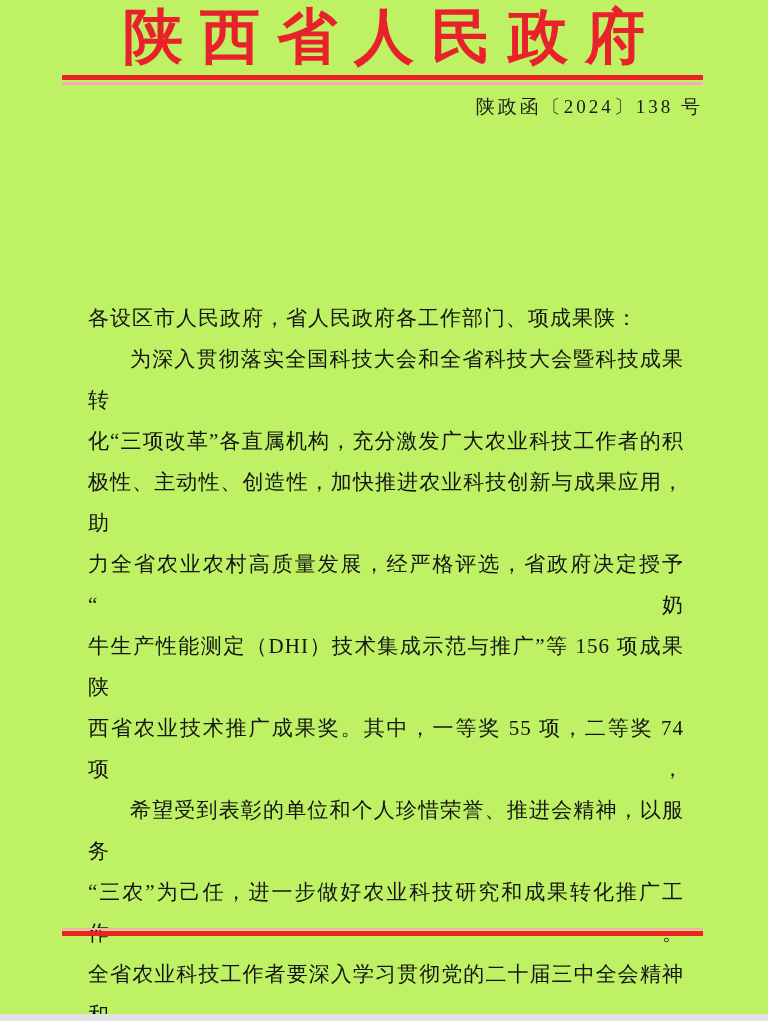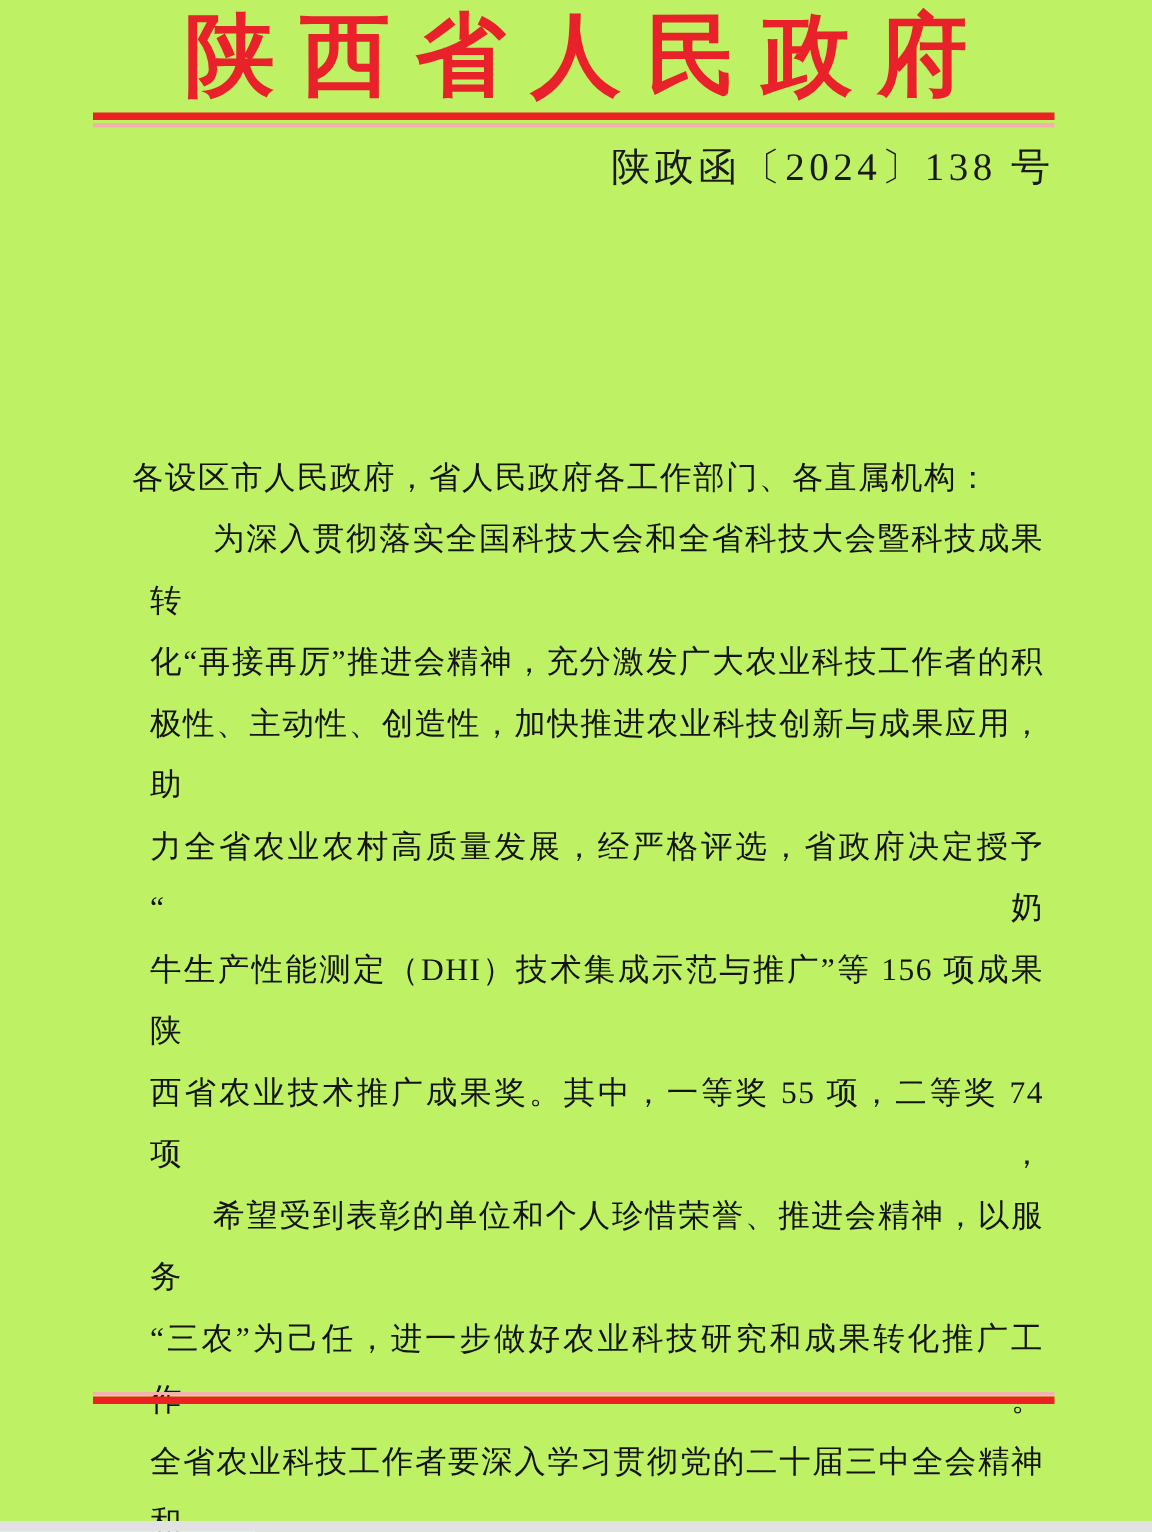--- a/index.html
+++ b/index.html
@@ -39,21 +39,21 @@
   .rule-top .thin  { height: 3px; background: #f5afb1; }
   .rule-bottom { top: 928px; }
   .rule-bottom .thin  { height: 2px; background: #f5afb1; }
   .rule-bottom .gap   { height: 1px; background: transparent; }
   .rule-bottom .thick { height: 5px; background: #ed2024; }
   
   .doc-number {
     position: absolute;
     top: 94px;
     right: 65px;
-    font-size: 26px;
+    font-size: 19px;
     letter-spacing: 3px;
     color: #1a1a1a;
     white-space: nowrap;
   }
   
   .doc-title {
     position: absolute;
     top: 186px;
     left: 0;
     width: 768px;
@@ -76,21 +76,20 @@
     color: #141414;
   }
   .line {
     width: 100%;
     white-space: nowrap;
   }
   .line.fill {
     white-space: normal;
     text-align: justify;
     text-align-last: justify;
-    margin-left: 12px;
   }
   .line.indent { text-indent: 2em; }
   
   .page-bottom-edge {
     position: absolute;
     left: 0;
     bottom: 0;
     width: 768px;
     height: 7px;
     background: #e2e2e4;
@@ -106,23 +105,23 @@
   <div class="rule rule-top">
     <div class="thick"></div>
     <div class="gap"></div>
     <div class="thin"></div>
   </div>
 
   <div class="doc-number">陕政函〔2024〕138 号</div>
 
 
   <div class="body-text">
-    <div class="line">各设区市人民政府，省人民政府各工作部门、各直属机构：</div>
+    <div class="line">各设区市人民政府，省人民政府各工作部门、项成果陕：</div>
     <div class="line fill indent">为深入贯彻落实全国科技大会和全省科技大会暨科技成果转</div>
-    <div class="line fill">化“再接再厉”推进会精神，充分激发广大农业科技工作者的积</div>
+    <div class="line fill">化“三项改革”各直属机构，充分激发广大农业科技工作者的积</div>
     <div class="line fill">极性、主动性、创造性，加快推进农业科技创新与成果应用，助</div>
     <div class="line fill">力全省农业农村高质量发展，经严格评选，省政府决定授予“奶</div>
     <div class="line fill">牛生产性能测定（DHI）技术集成示范与推广”等 156 项成果陕</div>
     <div class="line fill">西省农业技术推广成果奖。其中，一等奖 55 项，二等奖 74 项，</div>
     <div class="line fill indent">希望受到表彰的单位和个人珍惜荣誉、推进会精神，以服务</div>
     <div class="line fill">“三农”为己任，进一步做好农业科技研究和成果转化推广工作。</div>
     <div class="line fill">全省农业科技工作者要深入学习贯彻党的二十届三中全会精神和</div>
 
   </div>
 

